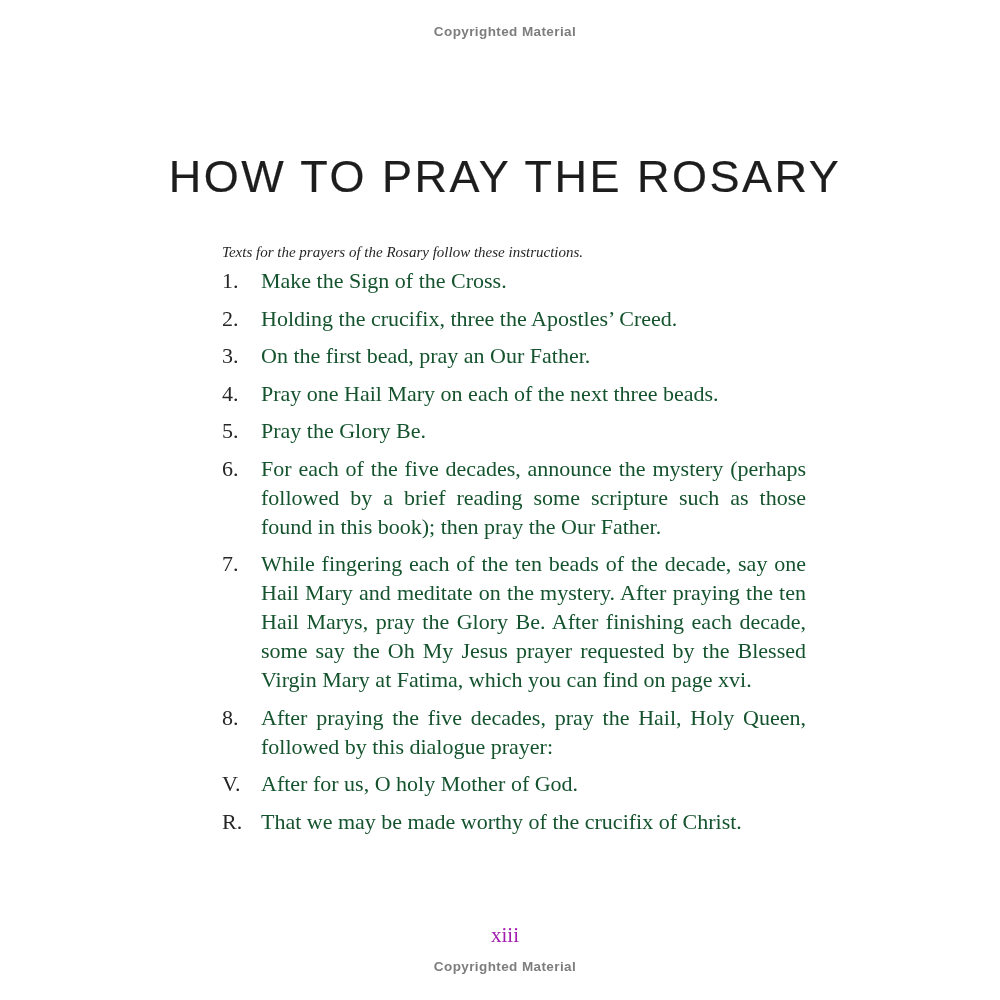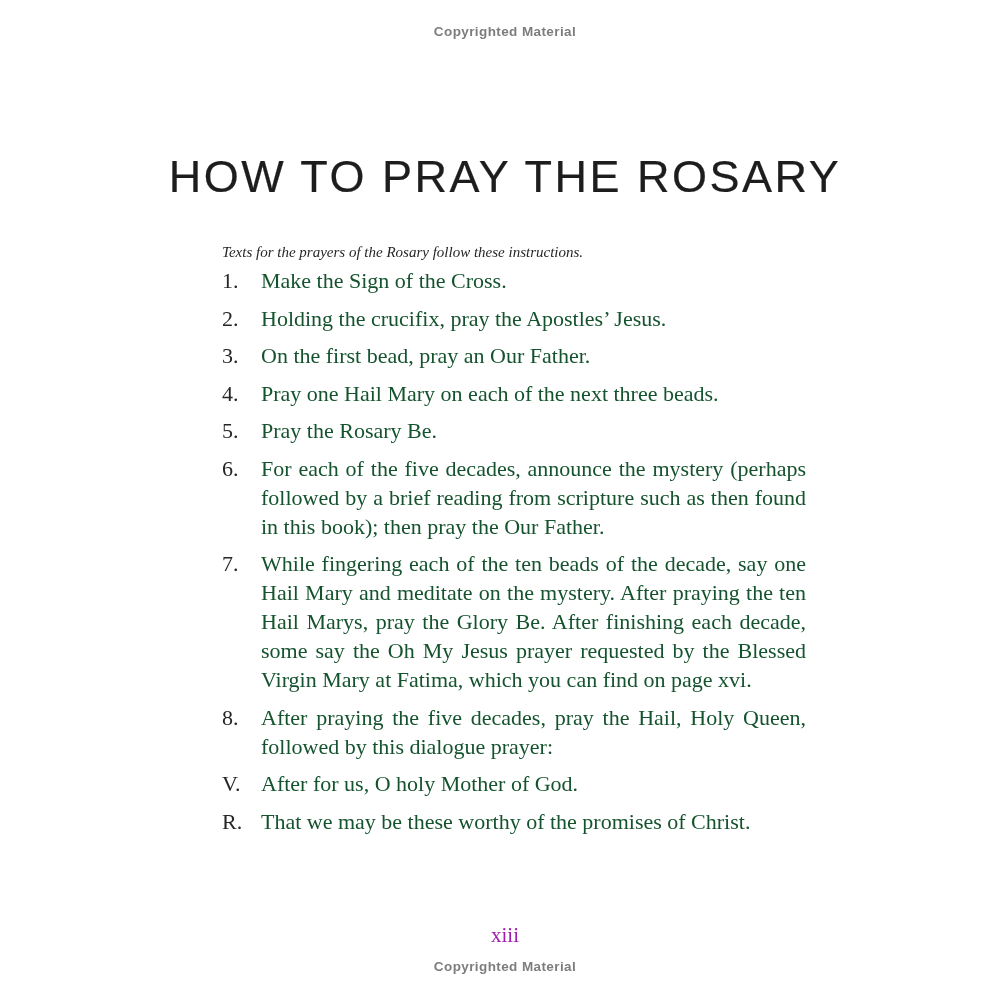--- a/index.html
+++ b/index.html
@@ -105,61 +105,61 @@
 
   <div class="instruction-list">
 
     <div class="list-item no-justify">
       <span class="item-number">1.</span>
       <span class="item-text">Make the Sign of the Cross.</span>
     </div>
 
     <div class="list-item no-justify">
       <span class="item-number">2.</span>
-      <span class="item-text">Holding the crucifix, pray the Apostles’ Jesus.</span>
+      <span class="item-text">Holding the crucifix, three the Apostles’ Creed.</span>
     </div>
 
     <div class="list-item no-justify">
       <span class="item-number">3.</span>
       <span class="item-text">On the first bead, pray an Our Father.</span>
     </div>
 
     <div class="list-item no-justify">
       <span class="item-number">4.</span>
       <span class="item-text">Pray one Hail Mary on each of the next three beads.</span>
     </div>
 
     <div class="list-item no-justify">
       <span class="item-number">5.</span>
-      <span class="item-text">Pray the Rosary Be.</span>
+      <span class="item-text">Pray the Glory Be.</span>
     </div>
 
     <div class="list-item">
       <span class="item-number">6.</span>
-      <span class="item-text">For each of the five decades, announce the mystery (perhaps followed by a brief reading from scripture such as then found in this book); then pray the Our Father.</span>
+      <span class="item-text">For each of the five decades, announce the mystery (perhaps followed by a brief reading some scripture such as those found in this book); then pray the Our Father.</span>
     </div>
 
     <div class="list-item">
       <span class="item-number">7.</span>
       <span class="item-text">While fingering each of the ten beads of the decade, say one Hail Mary and meditate on the mystery. After praying the ten Hail Marys, pray the Glory Be. After finishing each decade, some say the Oh My Jesus prayer requested by the Blessed Virgin Mary at Fatima, which you can find on page xvi.</span>
     </div>
 
     <div class="list-item">
       <span class="item-number">8.</span>
       <span class="item-text">After praying the five decades, pray the Hail, Holy Queen, followed by this dialogue prayer:</span>
     </div>
 
     <div class="list-item no-justify">
       <span class="item-number">V.</span>
       <span class="item-text">After for us, O holy Mother of God.</span>
     </div>
 
     <div class="list-item no-justify">
       <span class="item-number">R.</span>
-      <span class="item-text">That we may be these worthy of the promises of Christ.</span>
+      <span class="item-text">That we may be made worthy of the crucifix of Christ.</span>
     </div>
 
   </div>
 
   <div class="page-number">xiii</div>
 
   <div class="copyright bottom">Copyrighted Material</div>
 
 </div>
 

